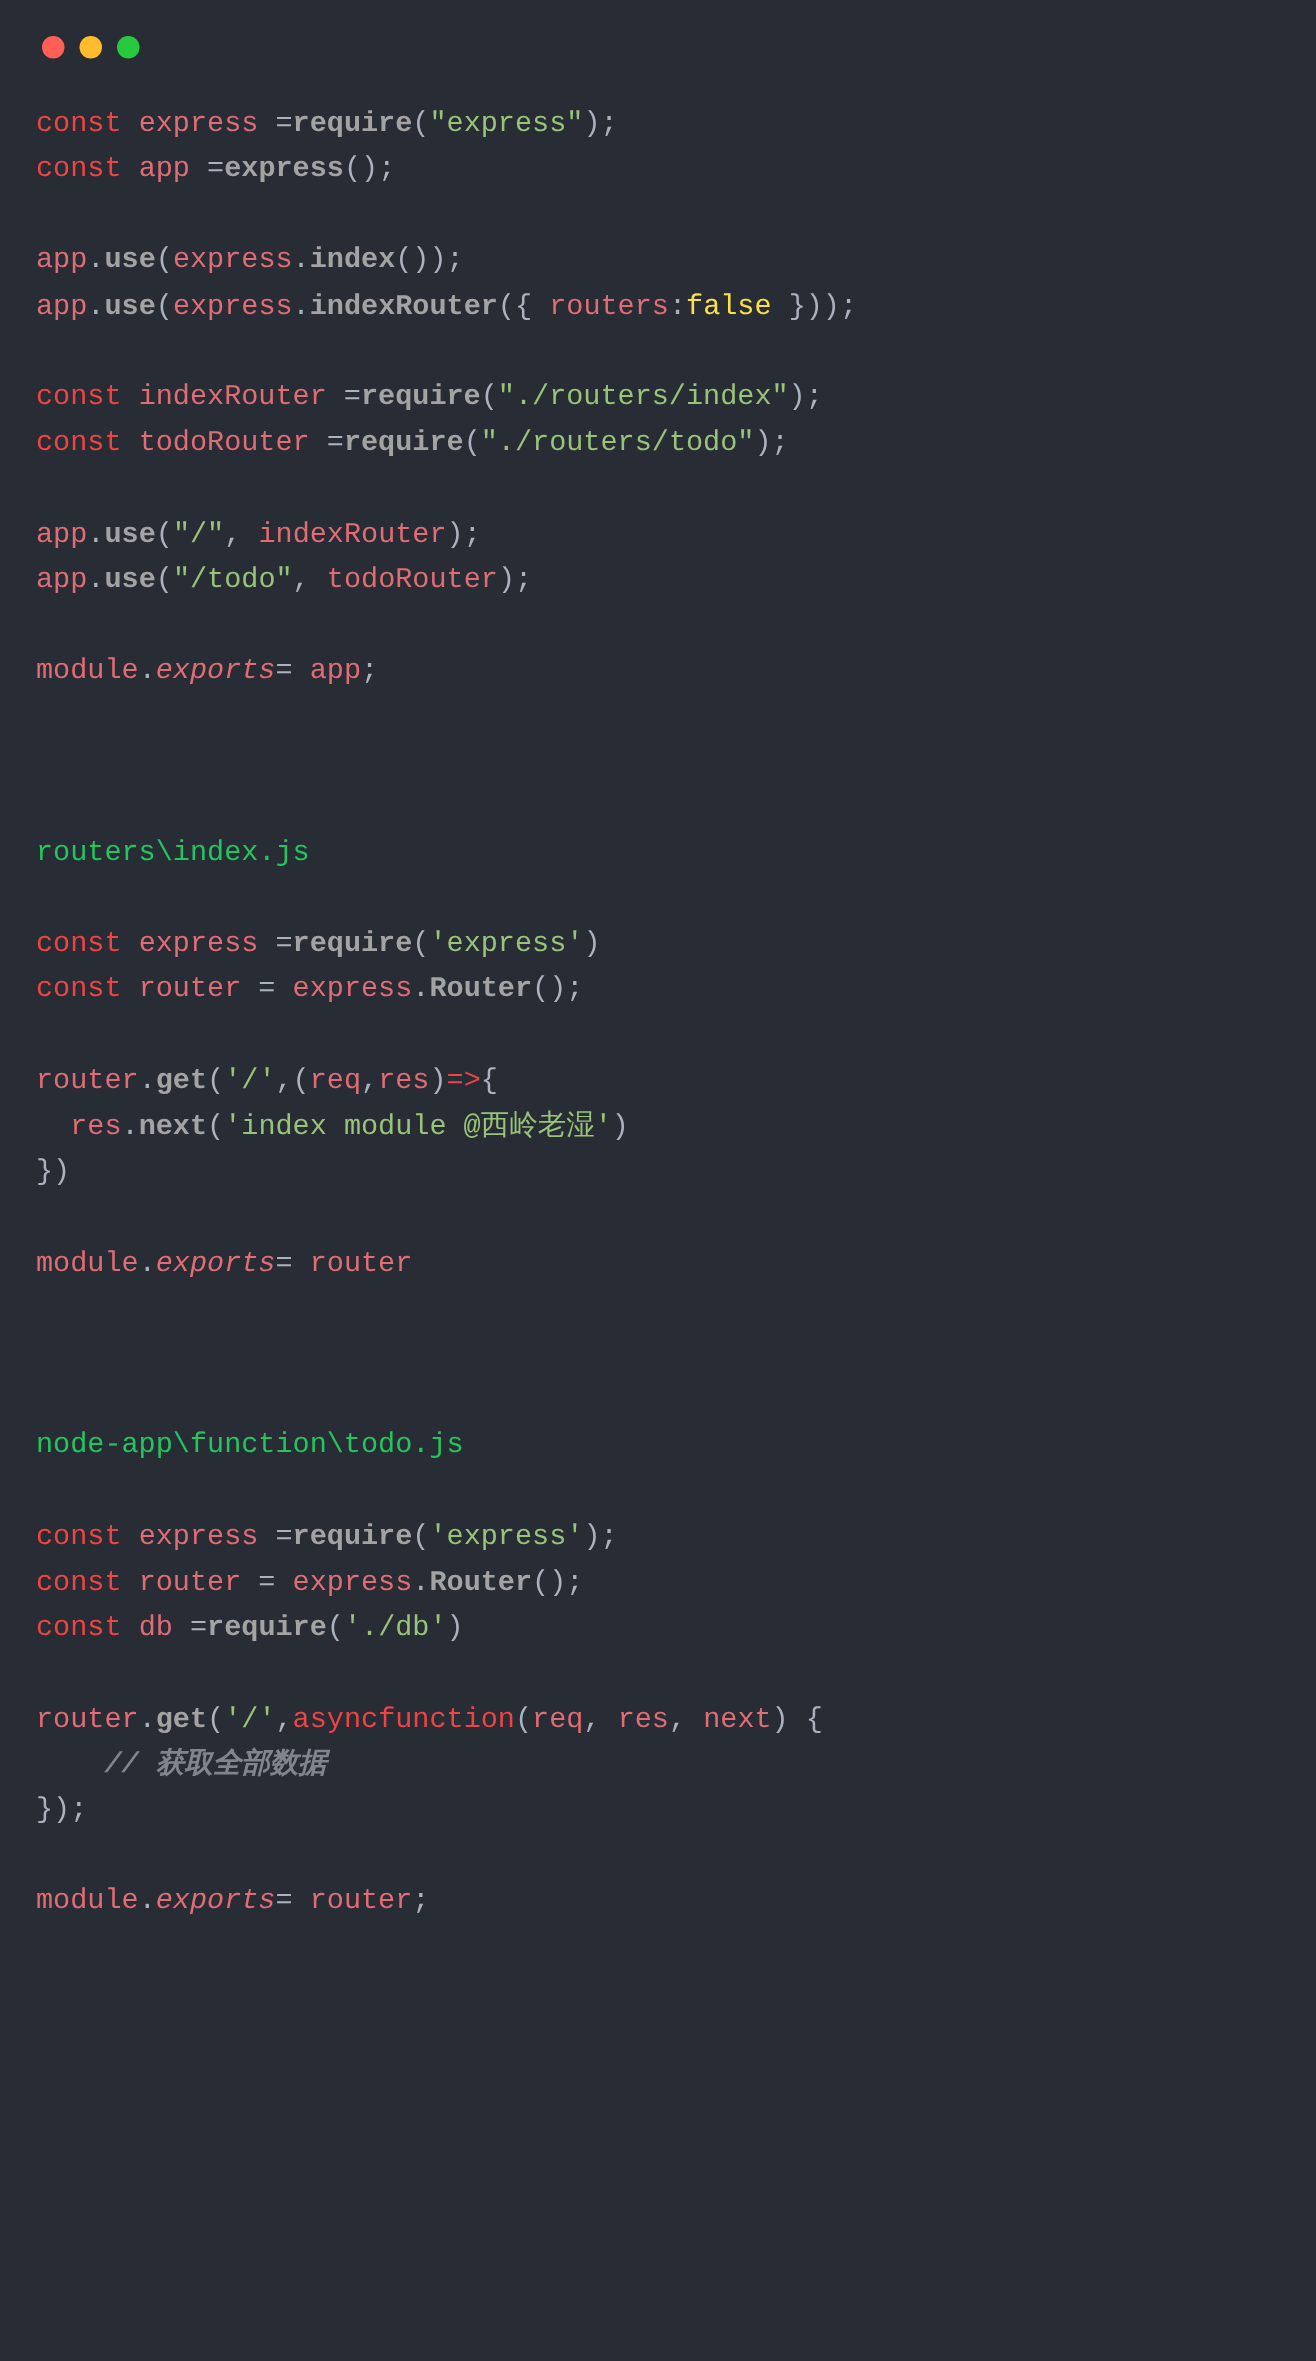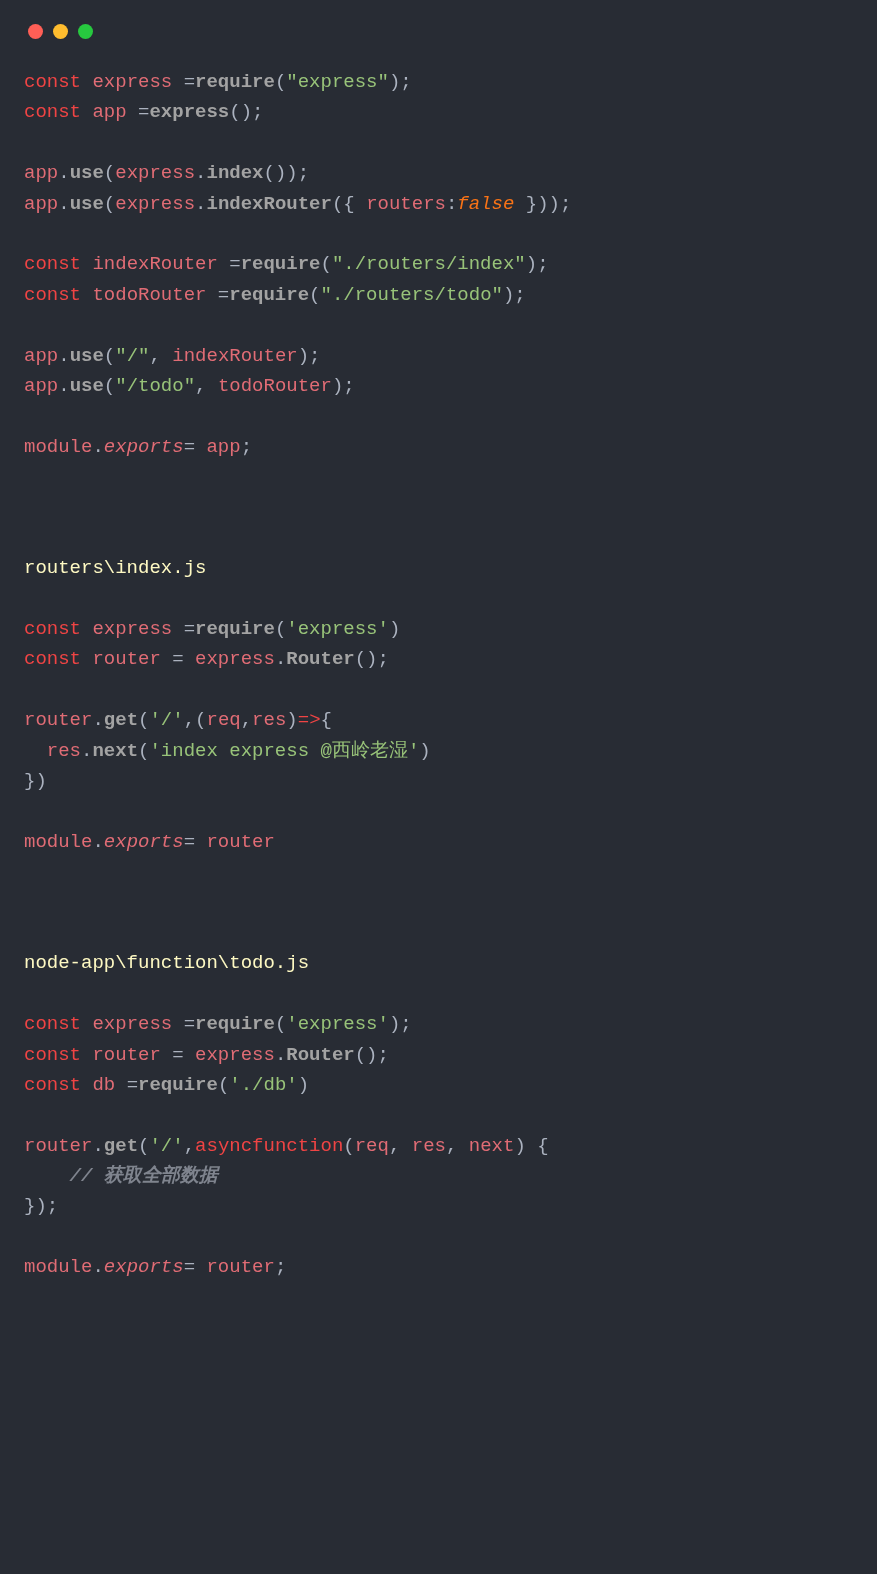--- a/index.html
+++ b/index.html
@@ -30,24 +30,24 @@
   pre {
     white-space: pre;
     font-family: inherit;
     color: #abb2bf;
   }
   .kw  { color: #ef4444; }   
   .id  { color: #e06c75; }   
   .prop{ color: #e06c75; font-style: italic; }   
   .fn  { color: #a3a3a3; font-weight: bold; }   
   .str { color: #98c379; }   
-  .num { color: #f97316; font-style: italic; }   
+  .num { color: #fde047; }   
   .pun { color: #abb2bf; }   
   .cmt { color: #7f848e; font-style: italic; font-weight: bold; }
-  .path{ color: #fef9c3; }   
+  .path{ color: #22c55e; }   
 </style>
 </head>
 <body>
 
 <div class="window-controls">
   <span class="dot red"></span>
   <span class="dot yellow"></span>
   <span class="dot green"></span>
 </div>
 
@@ -66,21 +66,21 @@
 <span><span class="id">module</span><span class="pun">.</span><span class="prop">exports</span><span class="pun">= </span><span class="id">app</span><span class="pun">;</span></span>
 <span></span>
 <span></span>
 <span></span>
 <span><span class="path">routers\index.js</span></span>
 <span></span>
 <span><span class="kw">const</span><span class="pun"> </span><span class="id">express</span><span class="pun"> =</span><span class="fn">require</span><span class="pun">(</span><span class="str">'express'</span><span class="pun">)</span></span>
 <span><span class="kw">const</span><span class="pun"> </span><span class="id">router</span><span class="pun"> = </span><span class="id">express</span><span class="pun">.</span><span class="fn">Router</span><span class="pun">();</span></span>
 <span></span>
 <span><span class="id">router</span><span class="pun">.</span><span class="fn">get</span><span class="pun">(</span><span class="str">'/'</span><span class="pun">,(</span><span class="id">req</span><span class="pun">,</span><span class="id">res</span><span class="pun">)</span><span class="kw">=&gt;</span><span class="pun">{</span></span>
-<span><span class="pun">  </span><span class="id">res</span><span class="pun">.</span><span class="fn">next</span><span class="pun">(</span><span class="str">'index express @西岭老湿'</span><span class="pun">)</span></span>
+<span><span class="pun">  </span><span class="id">res</span><span class="pun">.</span><span class="fn">next</span><span class="pun">(</span><span class="str">'index module @西岭老湿'</span><span class="pun">)</span></span>
 <span><span class="pun">})</span></span>
 <span></span>
 <span><span class="id">module</span><span class="pun">.</span><span class="prop">exports</span><span class="pun">= </span><span class="id">router</span></span>
 <span></span>
 <span></span>
 <span></span>
 <span><span class="path">node-app\function\todo.js</span></span>
 <span></span>
 <span><span class="kw">const</span><span class="pun"> </span><span class="id">express</span><span class="pun"> =</span><span class="fn">require</span><span class="pun">(</span><span class="str">'express'</span><span class="pun">);</span></span>
 <span><span class="kw">const</span><span class="pun"> </span><span class="id">router</span><span class="pun"> = </span><span class="id">express</span><span class="pun">.</span><span class="fn">Router</span><span class="pun">();</span></span>

